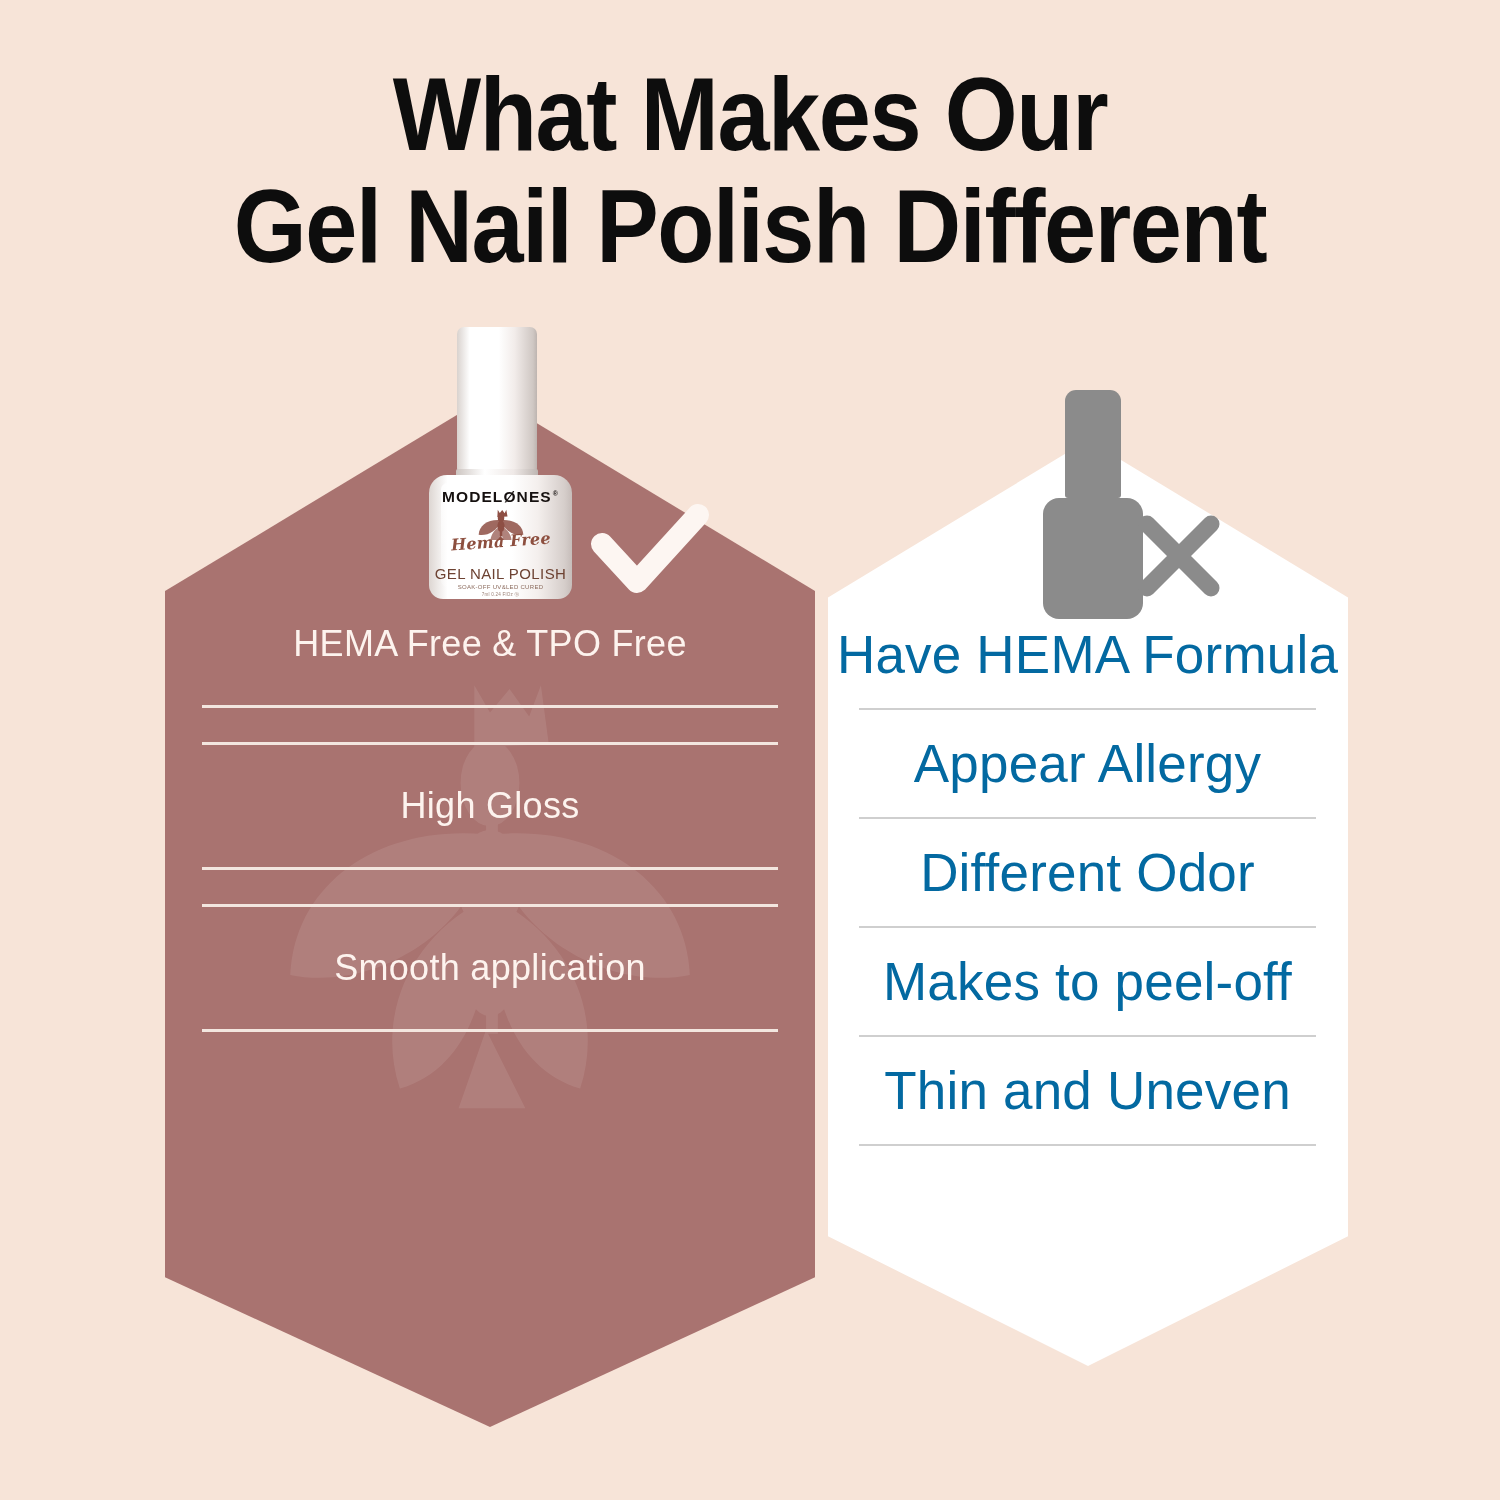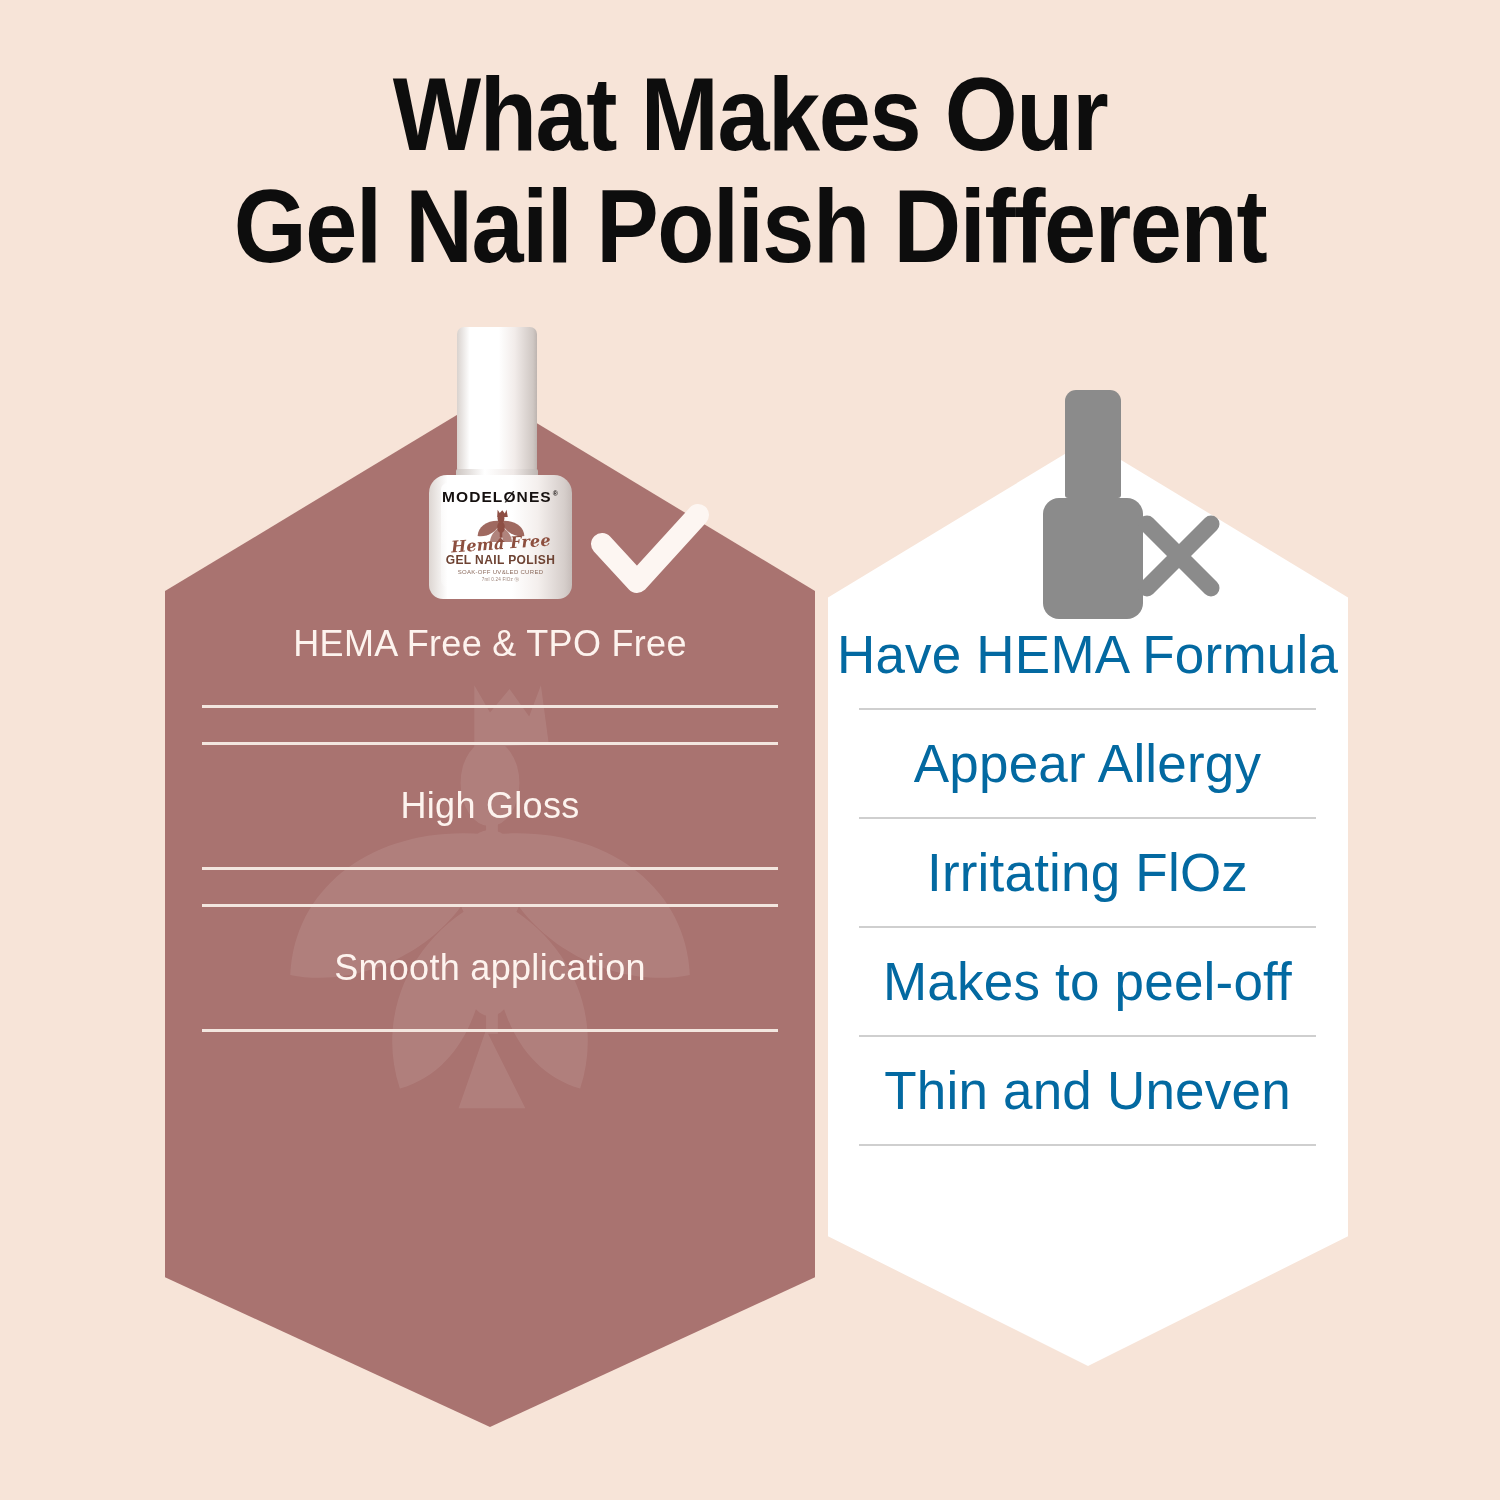--- a/index.html
+++ b/index.html
@@ -122,22 +122,22 @@
   #br-logo { width:52px; height:34px; margin-top:3px; }
   #br-script {
     font-family:"DejaVu Serif", serif;
     font-style:italic; font-weight:700;
     font-size:16px; color:#8d4f3f; line-height:1;
     margin-top:-6px;
     letter-spacing:0.2px;
     transform:rotate(-4deg);
   }
   #br-sub1 {
-    font-size:12px; font-weight:700; letter-spacing:0.4px;
-    color:#6d4232; margin-top:1px;
+    font-size:15px; font-weight:400; letter-spacing:0.4px;
+    color:#6d4232; margin-top:15px;
   }
   #br-sub2 { font-size:6px; letter-spacing:0.3px; color:#8a6a5c; margin-top:2px; }
   #br-sub3 { font-size:4.6px; letter-spacing:0.2px; color:#9b8277; margin-top:2px; }
 
   
   #bottle-gray { position:absolute; left:1043px; top:390px; width:100px; height:229px; }
   .gb { position:absolute; background:#8b8b8b; }
   #gb-cap  { left:22px; top:0;   width:56px; height:108px; border-radius:11px 11px 3px 3px; }
   #gb-neck { left:29px; top:88px; width:42px; height:30px; }
   #gb-body { left:0;   top:108px; width:100px; height:121px; border-radius:16px; }
@@ -223,21 +223,21 @@
       <div class="li-rule"></div>
       <div class="li-rule"></div>
       <div class="li-row">Smooth application</div>
       <div class="li-rule"></div>
     </div>
   <div class="list" id="list-right">
       <div class="li-row">Have HEMA Formula</div>
       <div class="li-rule"></div>
       <div class="li-row">Appear Allergy</div>
       <div class="li-rule"></div>
-      <div class="li-row">Irritating FlOz</div>
+      <div class="li-row">Different Odor</div>
       <div class="li-rule"></div>
       <div class="li-row">Makes to peel-off</div>
       <div class="li-rule"></div>
       <div class="li-row">Thin and Uneven</div>
       <div class="li-rule"></div>
     </div>
 
 </div>
 
 </body></html>

